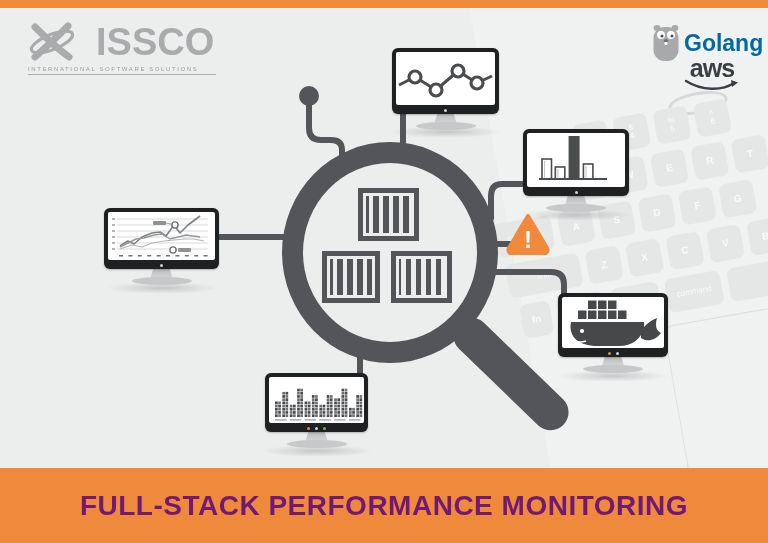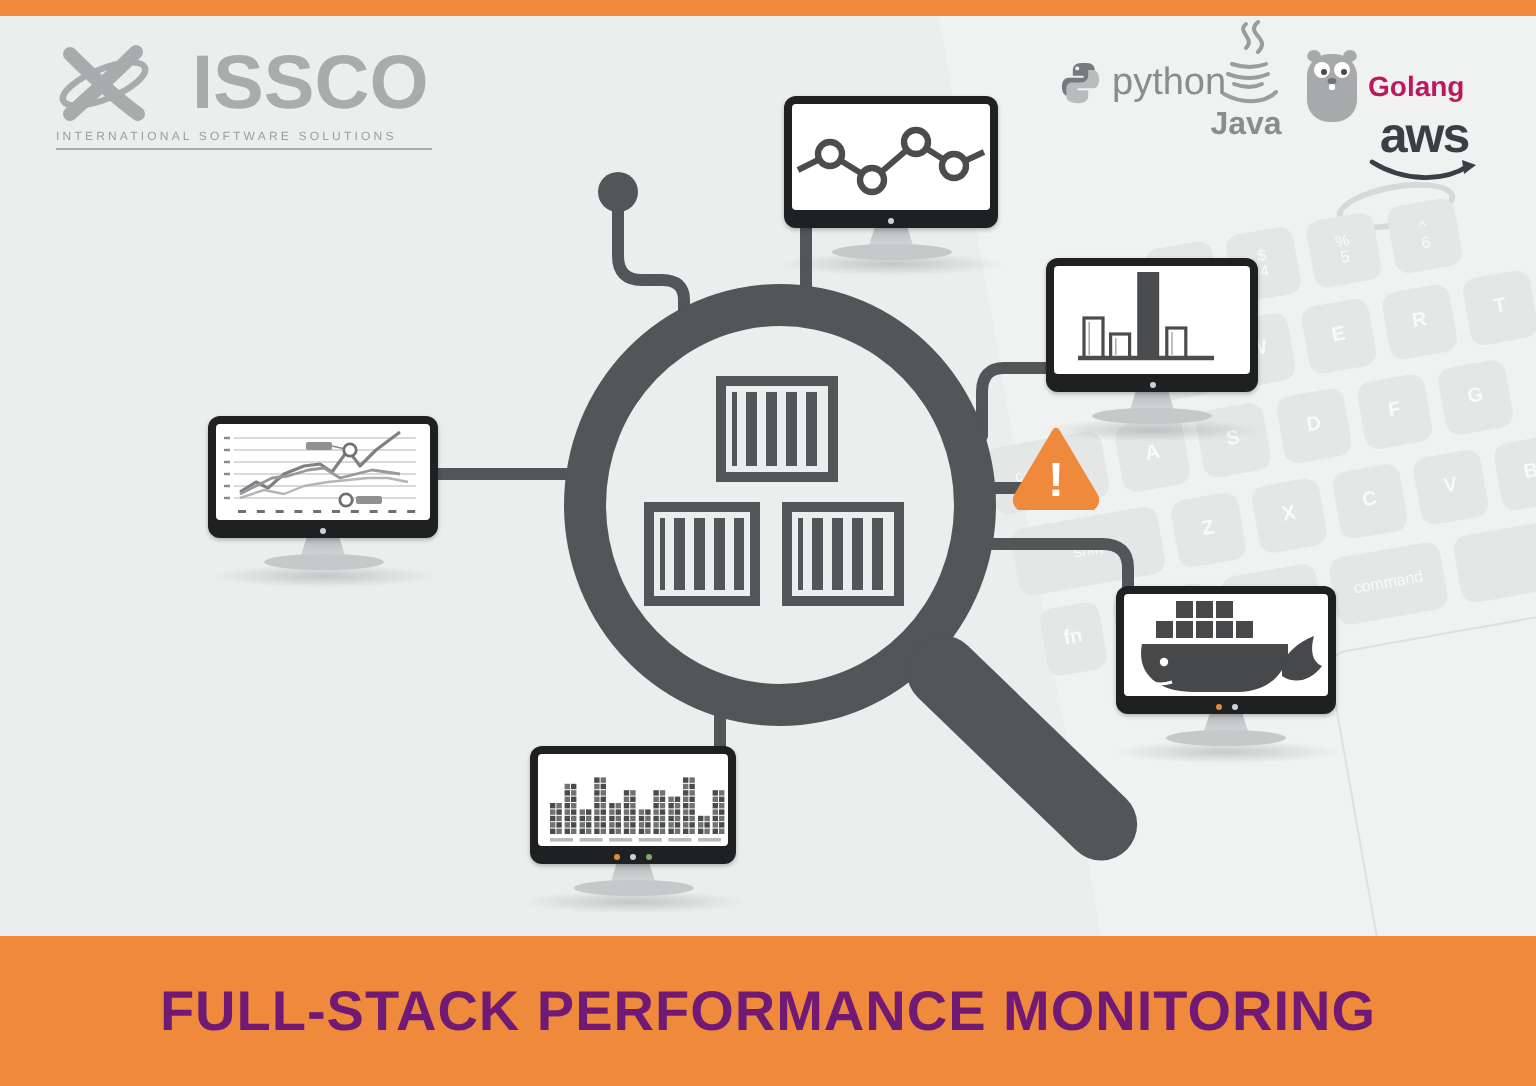--- a/index.html
+++ b/index.html
@@ -32,21 +32,21 @@
   .brand-tagline{margin-top:2px;font-size:6px;letter-spacing:1.6px;color:#9B9DA0;
                  border-bottom:1px solid #A9ABAD;padding-bottom:2px;white-space:nowrap;}
 
   
   .tech{position:absolute;z-index:40;display:flex;align-items:center;}
   .python{left:530px;top:30px;}
   .python span{font-size:19px;color:#8A8C8E;margin-left:3px;}
   .java{left:604px;top:10px;flex-direction:column;}
   .java span{font-size:16px;color:#8A8C8E;font-weight:bold;margin-top:-2px;}
   .golang{left:652px;top:24px;}
-  .golang span{font-size:14px;font-weight:800;color:#be185d;margin-left:4px;}
+  .golang span{font-size:23px;font-weight:800;color:#0369a1;margin-left:4px;}
   .aws{left:684px;top:58px;flex-direction:column;}
   .aws span{font-size:25px;font-weight:800;color:#3B3F45;letter-spacing:-1px;line-height:.85;}
 
   
   .connectors{position:absolute;left:0;top:0;z-index:10;}
 
   
   .ring{position:absolute;left:282px;top:142px;width:174px;height:179px;border:21px solid #545558;
         border-radius:50%;z-index:20;}
   .handle{position:absolute;left:438px;top:356px;width:146px;height:36px;border-radius:18px;
@@ -440,42 +440,21 @@
           <path d="M7,7 C17,17 30,29 41,37" stroke-width="7"></path>
           <path d="M40,6 C30,16 17,28 7,37" stroke-width="7"></path>
           <ellipse cx="24" cy="22" rx="22" ry="7.5" stroke-width="3.2" transform="rotate(-22 24 22)"></ellipse>
         </g>
       </svg>
       <span class="brand-name">ISSCO</span>
     </div>
     <div class="brand-tagline">INTERNATIONAL SOFTWARE SOLUTIONS</div>
   </div>
 
-  <div class="tech python">
-    <svg width="23" height="23" viewBox="0 0 24 24">
-      <path d="M11.7 1.5c-4 0-5 1.8-5 3.8v2.9h5.6v1H4.3c-2 0-3.3 1.8-3.3 4.8s1.3 4.8 3.3 4.8h2.4v-2.9c0-2 1.7-3.7 3.7-3.7h4.7c1.7 0 3-1.3 3-3V5.3c0-2-1.1-3.8-4.4-3.8z" fill="#77797C"></path>
-      <path d="M12.3 22.5c4 0 5-1.8 5-3.8v-2.9h-5.6v-1h8c2 0 3.3-1.8 3.3-4.8s-1.3-4.8-3.3-4.8h-2.4v2.9c0 2-1.7 3.7-3.7 3.7H8.9c-1.7 0-3 1.3-3 3v3.9c0 2 1.1 3.8 6.4 3.8z" fill="#B9BBBD" transform="translate(-2.6 0)"></path>
-      <circle cx="9" cy="4.4" r="1" fill="#fff"></circle>
-    </svg>
-    <span>python</span>
-  </div>
-
-  <div class="tech java">
-    <svg width="38" height="46" viewBox="0 0 38 46">
-      <g stroke="#9A9C9E" fill="none" stroke-width="2" stroke-linecap="round">
-        <path d="M19 2 c-5 4 5 7 0 12"></path>
-        <path d="M25 1 c-7 6 7 8 0 15"></path>
-        <path d="M12 22 q9 3 17 0"></path>
-        <path d="M10 27 q11 4 20 0"></path>
-        <path d="M13 32 q8 3 14 0"></path>
-        <path d="M8 37 c9 5 20 5 26 -1"></path>
-      </g>
-    </svg>
-    <span>Java</span>
-  </div>
+
 
   <div class="tech golang">
     <svg width="28" height="38" viewBox="0 0 28 38">
       <ellipse cx="5" cy="4" rx="3.4" ry="3" fill="#A7A9AB"></ellipse>
       <ellipse cx="23" cy="4" rx="3.4" ry="3" fill="#A7A9AB"></ellipse>
       <rect x="1.5" y="3" width="25" height="34" rx="11" fill="#A7A9AB"></rect>
       <circle cx="9" cy="11" r="4" fill="#fff"></circle>
         <circle cx="19" cy="11" r="4" fill="#fff"></circle>
       <circle cx="10" cy="12" r="1.5" fill="#4A4B4D"></circle>
         <circle cx="20" cy="12" r="1.5" fill="#4A4B4D"></circle>

